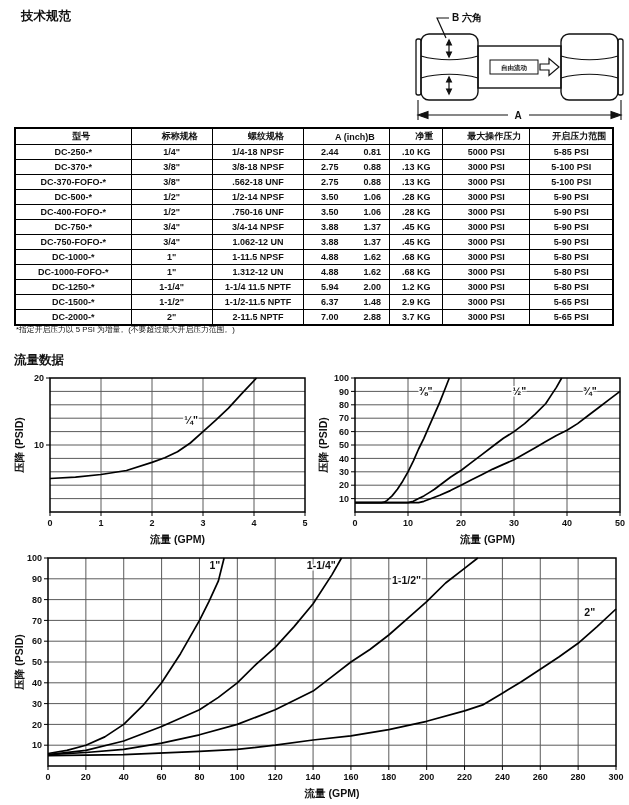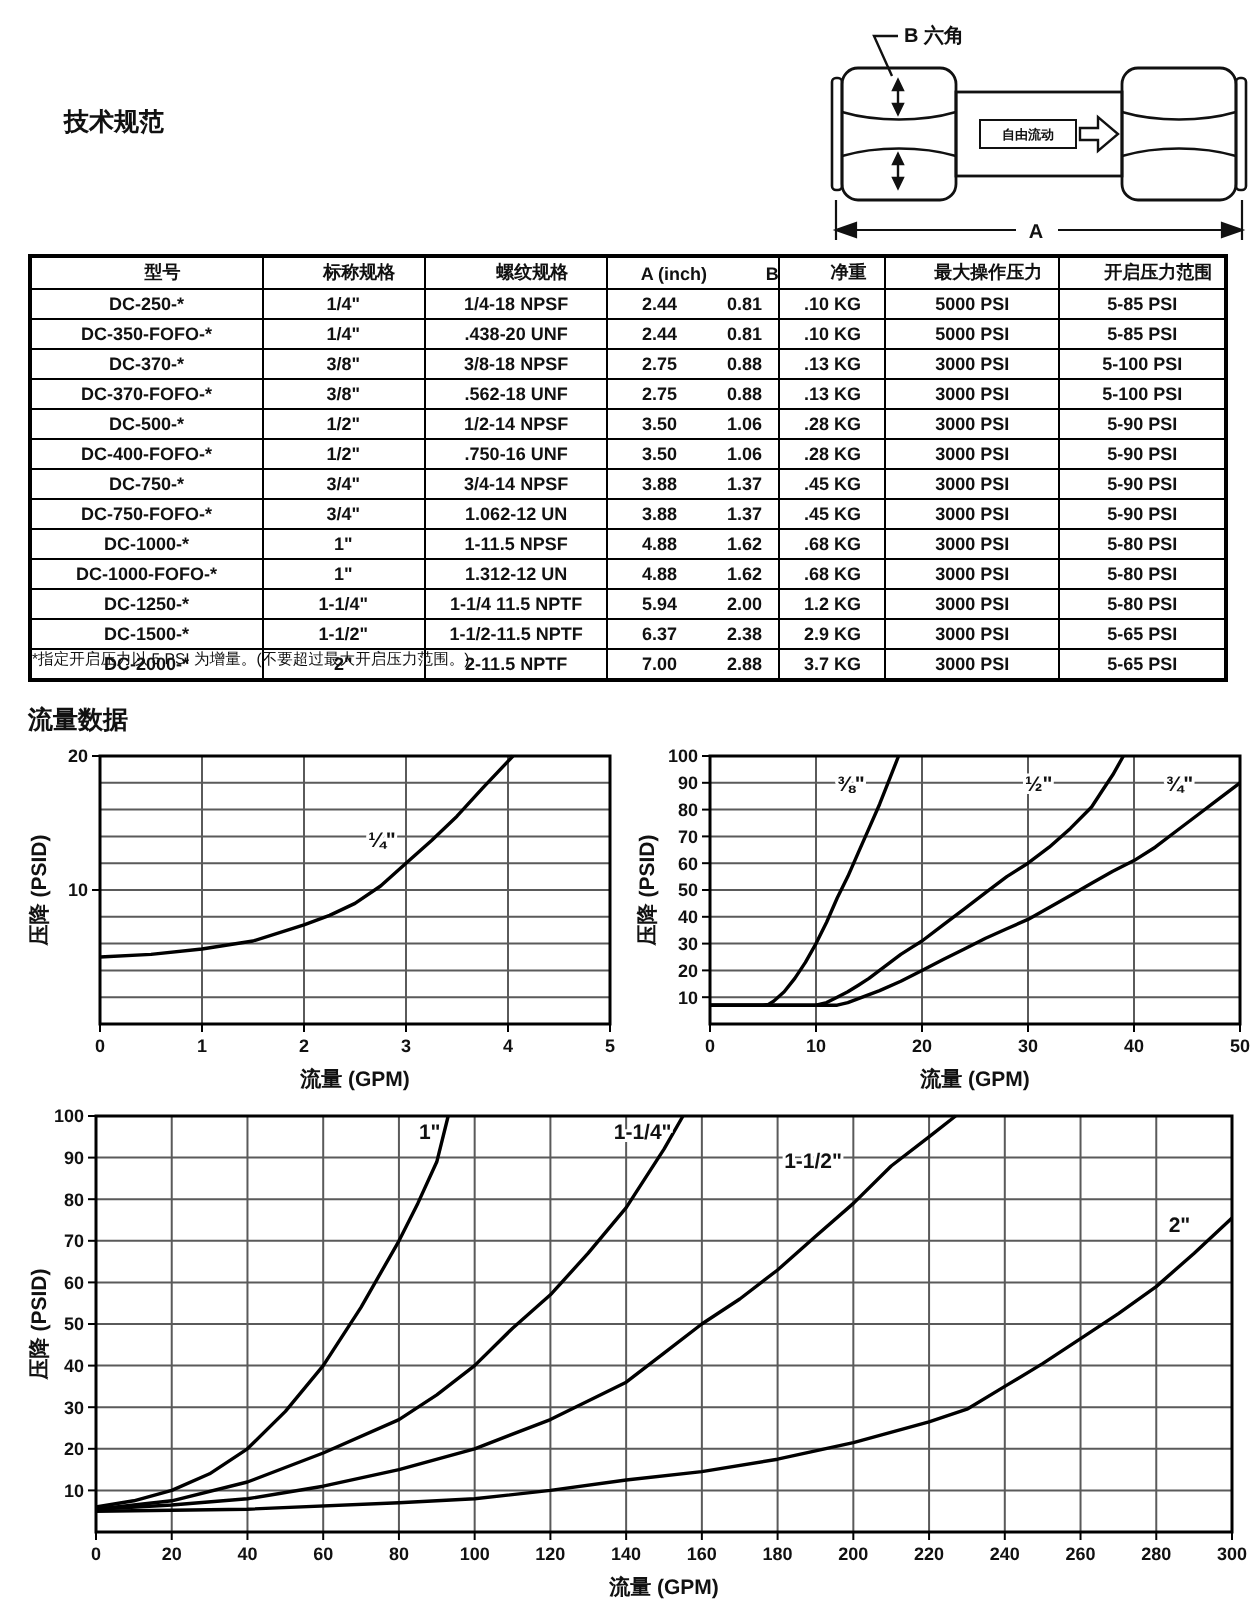--- a/index.html
+++ b/index.html
@@ -7,37 +7,37 @@
         font-family:"Liberation Sans",sans-serif;color:#1a1a1a;}
   .sec-title{position:absolute;font-size:12.5px;font-weight:700;color:#111;}
   
   .spec-table{position:absolute;left:14px;top:127px;width:600px;border-collapse:collapse;
               table-layout:fixed;border:2px solid #000;}
   .spec-table th,.spec-table td{border:1px solid #000;font-size:9px;font-weight:700;
               text-align:center;padding:1px 0;white-space:nowrap;overflow:hidden;height:12px;color:#111;}
   .spec-table th{height:13px;padding-left:16px;}
   .spec-table td.noR,.spec-table th.noR{border-right:none;}
   .spec-table td.noL,.spec-table th.noL{border-left:none;}
-  .ab-head{display:flex;justify-content:space-between;}
+  .ab-head{display:flex;justify-content:center;}
   .footnote{position:absolute;left:16px;top:324px;font-size:7.8px;font-weight:400;color:#111;}
   
   .chart{position:absolute;}
   svg text{fill:#111;}
   .tick{font:700 9px "Liberation Sans",sans-serif;}
   .axlabel{font:700 10.5px "Liberation Sans",sans-serif;}
   .slabel{font:700 10.5px "Liberation Sans",sans-serif;paint-order:stroke;stroke:#fff;stroke-width:3px;}
   .dlabel{font:700 10px "Liberation Sans",sans-serif;}
   .flabel{font:700 6.5px "Liberation Sans",sans-serif;}
 </style>
 </head>
 <body>
 
 <div class="page">
 
-  <div class="sec-title" style="left:32px;top:8px;margin-top:45px;">技术规范</div>
+  <div class="sec-title" style="left:21px;top:8px;">技术规范</div>
   <div class="sec-title" style="left:14px;top:352px;">流量数据</div>
 
   <svg class="chart" style="left:412px;top:4px;" width="216" height="122" viewBox="0 0 216 122">
 
     <polyline points="34,34 25,14 37,14" fill="none" stroke="#111" stroke-width="1.2"></polyline>
     <text x="40" y="17" class="dlabel">B 六角</text>
 
     <rect x="4" y="35" width="5" height="56" rx="2" fill="none" stroke="#111" stroke-width="1.3"></rect>
 
     <rect x="9" y="30" width="57" height="66" rx="8" fill="none" stroke="#111" stroke-width="1.4"></rect>
@@ -105,30 +105,20 @@
           <td>DC-250-*</td>
           <td>1/4"</td>
           <td>1/4-18 NPSF</td>
           <td class="noR">2.44</td>
           <td class="noL">0.81</td>
           <td>.10 KG</td>
           <td>5000 PSI</td>
           <td>5-85 PSI</td>
         </tr>
         <tr>
-          <td>DC-350-FOFO-*</td>
-          <td>1/4"</td>
-          <td>.438-20 UNF</td>
-          <td class="noR">2.44</td>
-          <td class="noL">0.81</td>
-          <td>.10 KG</td>
-          <td>5000 PSI</td>
-          <td>5-85 PSI</td>
-        </tr>
-        <tr>
           <td>DC-370-*</td>
           <td>3/8"</td>
           <td>3/8-18 NPSF</td>
           <td class="noR">2.75</td>
           <td class="noL">0.88</td>
           <td>.13 KG</td>
           <td>3000 PSI</td>
           <td>5-100 PSI</td>
         </tr>
         <tr>
@@ -209,21 +199,21 @@
           <td class="noL">2.00</td>
           <td>1.2 KG</td>
           <td>3000 PSI</td>
           <td>5-80 PSI</td>
         </tr>
         <tr>
           <td>DC-1500-*</td>
           <td>1-1/2"</td>
           <td>1-1/2-11.5 NPTF</td>
           <td class="noR">6.37</td>
-          <td class="noL">2.38</td>
+          <td class="noL">1.48</td>
           <td>2.9 KG</td>
           <td>3000 PSI</td>
           <td>5-65 PSI</td>
         </tr>
         <tr>
           <td>DC-2000-*</td>
           <td>2"</td>
           <td>2-11.5 NPTF</td>
           <td class="noR">7.00</td>
           <td class="noL">2.88</td>

